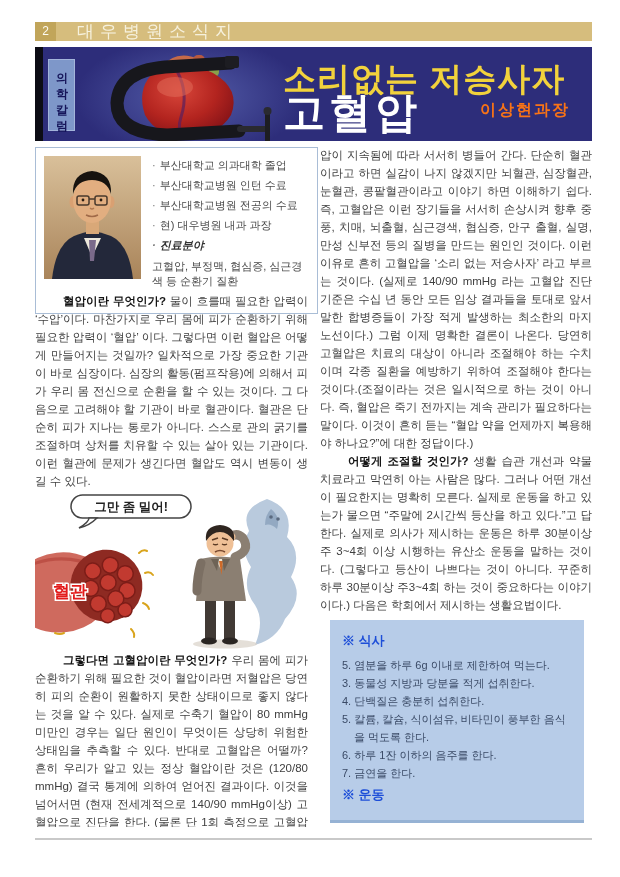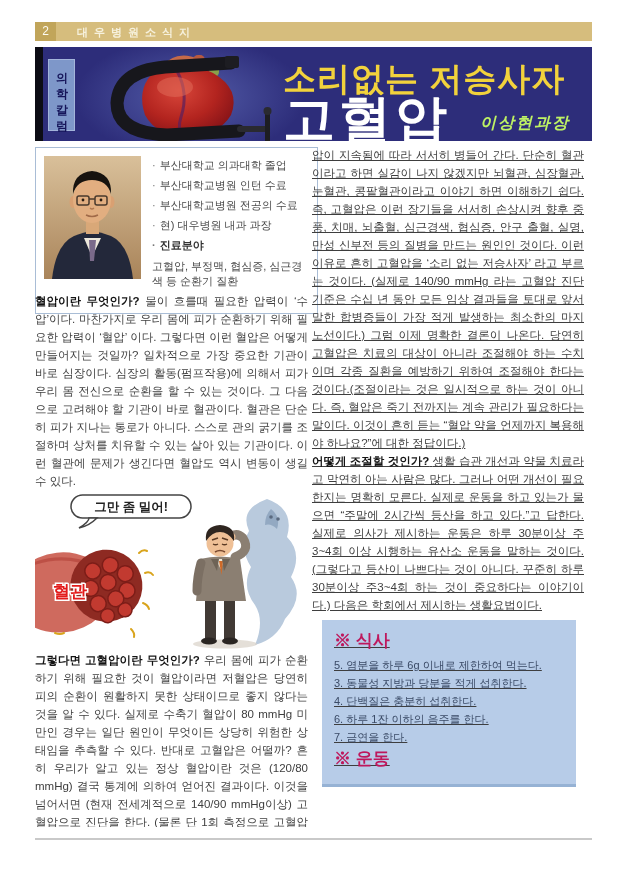--- a/index.html
+++ b/index.html
@@ -8,53 +8,53 @@
     --topbar-tan:#d6bd7d;
     --box-blue:#b7cce8;
   }
   html,body{margin:0;padding:0;background:#ffffff;}
   .page{position:relative;width:620px;height:877px;background:#fff;overflow:hidden;
         font-family:"Liberation Sans",sans-serif;}
   
   .topbar{position:absolute;left:35px;top:22px;width:557px;height:19px;background:var(--topbar-tan);}
   .pagenum{position:absolute;left:0;top:0;width:21px;height:19px;background:#c1a55a;color:#fdfbf2;
            font-size:12px;text-align:center;line-height:19px;}
-  .nl-title{position:absolute;left:42px;top:0;color:#f6f1dd;font-size:11px;letter-spacing:6px;line-height:20px;font-weight:bold;}
+  .nl-title{position:absolute;left:42px;top:0;color:#f6f1dd;font-size:17px;letter-spacing:6px;line-height:20px;}
   
   .banner{position:absolute;left:35px;top:47px;width:557px;height:94px;background:var(--banner-navy);overflow:hidden;}
   .banner-glow{position:absolute;left:40px;top:-10px;width:230px;height:120px;border-radius:50%;
                background:radial-gradient(closest-side,rgba(130,150,225,.45),rgba(130,150,225,0));}
   .banner-strip{position:absolute;left:0;top:0;width:8px;height:94px;background:#0c0c14;}
   .column-label{position:absolute;left:13px;top:12px;width:25px;height:70px;background:#7e97c9;
                 border:1px solid #a3b4da;color:#15155a;font-weight:bold;font-size:12px;
                 writing-mode:vertical-rl;text-orientation:upright;letter-spacing:4px;
                 display:flex;align-items:center;justify-content:center;}
   .heart-art{position:absolute;left:46px;top:0;width:210px;height:94px;}
   .subtitle{position:absolute;left:248px;top:10px;font-size:33px;font-weight:bold;color:var(--title-yellow);letter-spacing:1px;}
-  .big-title{position:absolute;left:248px;top:38px;font-size:52px;font-weight:bold;color:#fff;letter-spacing:4px;}
-  .author{position:absolute;right:22px;bottom:7px;font-size:16px;font-weight:bold;color:#bef264;letter-spacing:2px;font-style:italic;}
+  .big-title{position:absolute;left:248px;top:38px;font-size:42px;font-weight:bold;color:#fff;letter-spacing:4px;}
+  .author{position:absolute;right:22px;bottom:20px;font-size:16px;font-weight:bold;color:#f97316;letter-spacing:2px;}
   
   .profile{position:absolute;left:35px;top:147px;width:283px;height:167px;border:1px solid #a9bdd6;background:#fff;box-sizing:border-box;}
   .photo{position:absolute;left:8px;top:8px;width:97px;height:123px;}
   .creds{position:absolute;left:116px;top:11px;width:160px;font-size:11px;color:#4a4a4a;}
   .cred{margin-bottom:7px;line-height:13px;}
   .cred .dot{margin-right:4px;color:#777;}
-  .cred.bold{font-weight:bold;color:#333;}
+  .cred.bold{font-weight:bold;color:#333;font-style:italic;}
   .cred.spec{line-height:15px;margin-bottom:0;}
   
   .col{position:absolute;font-size:11.5px;line-height:18px;color:#3e3e3e;text-align:justify;}
   .col p{margin:0;}
-  .col b{color:#141414;}
+  .col b{color:#141414;margin-left:28px;}
   .left{left:35px;top:292px;width:273px;height:535px;overflow:hidden;}
-  .right{left:312px;top:146px;width:272px;height:681px;overflow:hidden;text-decoration:underline;}
+  .right{left:320px;top:146px;width:272px;height:681px;overflow:hidden;}
   .cartoon{display:block;width:273px;height:156px;margin:3px 0 2px;}
   
   .lifebox{margin:6px 8px 8px 10px;background:var(--box-blue);border-bottom:3px solid #96b2d4;
            padding:8px 12px 10px;box-sizing:border-box;}
-  .box-head{font-size:17px;font-weight:bold;color:#be185d;margin:4px 0 6px;text-align:left;}
+  .box-head{font-size:13px;font-weight:bold;color:#1d4ed8;margin:4px 0 6px;text-align:left;}
   .box-item{font-size:11px;line-height:18px;color:#3a4a66;text-align:left;
             padding-left:12px;text-indent:-12px;}
   .footer-line{position:absolute;left:35px;top:838px;width:557px;height:2px;background:#c9c9c9;}
 </style>
 </head>
 <body>
 
 <div class="page">
 
   <div class="topbar">
@@ -199,20 +199,21 @@
 
   <div class="col right">
     <p><span>압이 지속됨에 따라 서서히 병들어 간다. 단순히 혈관이라고 하면 실감이 나지 않겠지만 뇌혈관, 심장혈관, 눈혈관, 콩팥혈관이라고 이야기 하면 이해하기 쉽다. 즉, 고혈압은 이런 장기들을 서서히 손상시켜 향후 중풍, 치매, 뇌출혈, 심근경색, 협심증, 안구 출혈, 실명, 만성 신부전 등의 질병을 만드는 원인인 것이다. 이런 이유로 흔히 고혈압을 ‘소리 없는 저승사자’ 라고 부르는 것이다. (실제로 140/90 mmHg 라는 고혈압 진단 기준은 수십 년 동안 모든 임상 결과들을 토대로 앞서 말한 합병증들이 가장 적게 발생하는 최소한의 마지노선이다.) 그럼 이제 명확한 결론이 나온다. 당연히 고혈압은 치료의 대상이 아니라 조절해야 하는 수치이며 각종 질환을 예방하기 위하여 조절해야 한다는 것이다.(조절이라는 것은 일시적으로 하는 것이 아니다. 즉, 혈압은 죽기 전까지는 계속 관리가 필요하다는 말이다. 이것이 흔히 듣는 “혈압 약을 언제까지 복용해야 하나요?”에 대한 정답이다.)</span></p>
     <p><b>어떻게 조절할 것인가?</b> <span>생활 습관 개선과 약물 치료라고 막연히 아는 사람은 많다. 그러나 어떤 개선이 필요한지는 명확히 모른다. 실제로 운동을 하고 있는가 물으면 “주말에 2시간씩 등산을 하고 있다.”고 답한다. 실제로 의사가 제시하는 운동은 하루 30분이상 주 3~4회 이상 시행하는 유산소 운동을 말하는 것이다. (그렇다고 등산이 나쁘다는 것이 아니다. 꾸준히 하루 30분이상 주3~4회 하는 것이 중요하다는 이야기이다.) 다음은 학회에서 제시하는 생활요법이다.</span></p>
 
     <div class="lifebox">
       <div class="box-head">※ 식사</div>
       <div class="box-item">5. 염분을 하루 6g 이내로 제한하여 먹는다.</div>
       <div class="box-item">3. 동물성 지방과 당분을 적게 섭취한다.</div>
       <div class="box-item">4. 단백질은 충분히 섭취한다.</div>
+      <div class="box-item">5. 칼륨, 칼슘, 식이섬유, 비타민이 풍부한 음식을 먹도록 한다.</div>
       <div class="box-item">6. 하루 1잔 이하의 음주를 한다.</div>
       <div class="box-item">7. 금연을 한다.</div>
       <div class="box-head">※ 운동</div>
 
     </div>
 
   </div>
 
   <div class="footer-line"></div>
 </div>

